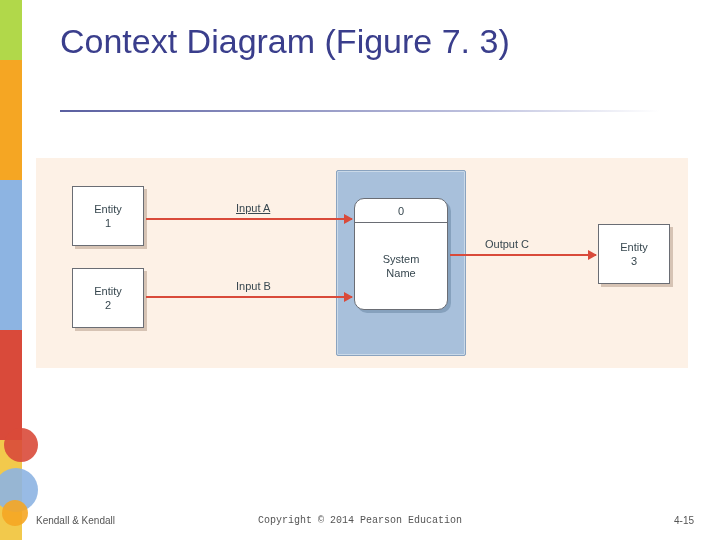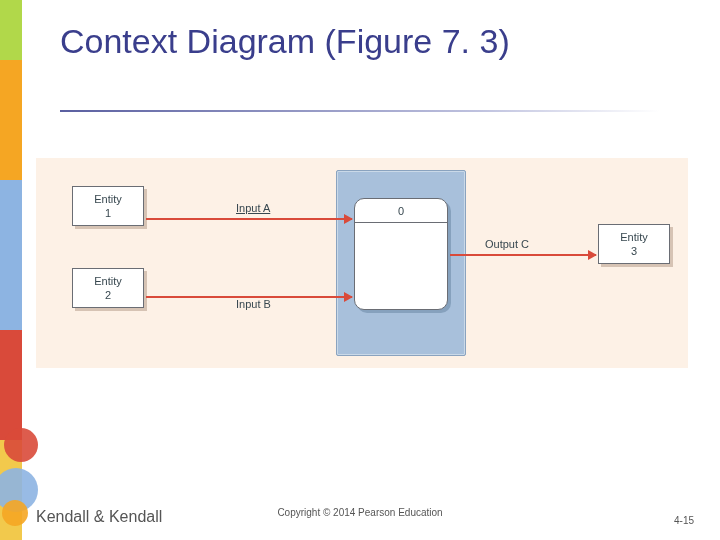--- a/index.html
+++ b/index.html
@@ -68,21 +68,21 @@
     width: 130px; height: 186px;
     background: #a8c0db;
     border: 1px solid #8aa3bf;
     border-radius: 2px;
     box-shadow: inset 0 0 0 1px #cad9e8;
   }
 
   
   .entity {
     position: absolute;
-    width: 72px; height: 40px;
+    width: 72px; height: 60px;
     background: #ffffff;
     border: 1.5px solid #6a6d74;
     box-shadow: 3px 3px 0 #d6c3b4;
     font-size: 11px;
     color: #37474f;
     display: flex;
     flex-direction: column;
     align-items: center;
     justify-content: center;
     line-height: 1.3;
@@ -138,36 +138,37 @@
     font-size: 11px;
     color: #37474f;
     white-space: nowrap;
   }
 
   .flowA { left:110px; top:60px;  width:206px; }
   .flowB { left:110px; top:138px; width:206px; }
   .flowC { left:414px; top:96px;  width:146px; }
 
   .labA  { left:200px; top:44px;text-decoration:underline; }
-  .labB  { left:200px; top:122px;margin-top:18px; }
+  .labB  { left:200px; top:122px; }
   .labC  { left:449px; top:80px; }
 
   
   .footer-left {
     position: absolute;
     left: 36px; bottom: 14px;
-    font-size: 16px;
-    color: #555;
-  }
-  .footer-center {
-    position: absolute;
-    left: 50%; transform: translateX(-50%);
-    bottom: 22px;
     font-size: 10px;
     color: #555;
+  }
+  .footer-center {
+    position: absolute;
+    left: 50%; transform: translateX(-50%);
+    bottom: 14px;
+    font-size: 10px;
+    color: #555;
+    font-family: Liberation Mono, monospace;
   }
   .footer-right {
     position: absolute;
     right: 26px; bottom: 14px;
     font-size: 10px;
     color: #555;
   }
 </style>
 </head>
 <body>
@@ -198,20 +199,26 @@
     <span>Entity</span>
     <span>2</span>
   </div>
   <div class="entity e3">
     <span>Entity</span>
     <span>3</span>
   </div>
 
   <div class="process">
     <div class="pid">0</div>
+    <div class="pname">
+      <div>
+        <span>System</span><br>
+        <span>Name</span>
+      </div>
+    </div>
   </div>
 
   <div class="flow flowA"></div>
   <div class="flow flowB"></div>
   <div class="flow flowC"></div>
 
   <div class="flow-label labA">Input A</div>
   <div class="flow-label labB">Input B</div>
   <div class="flow-label labC">Output C</div>
 </div>

